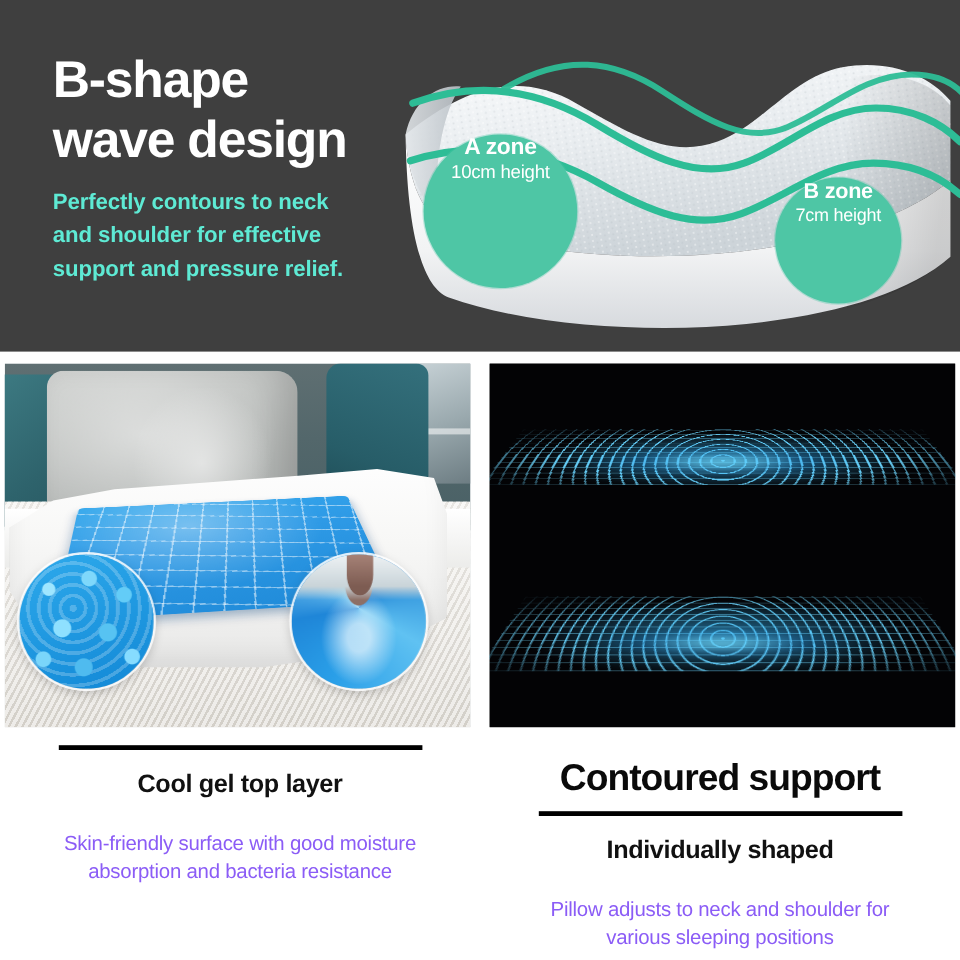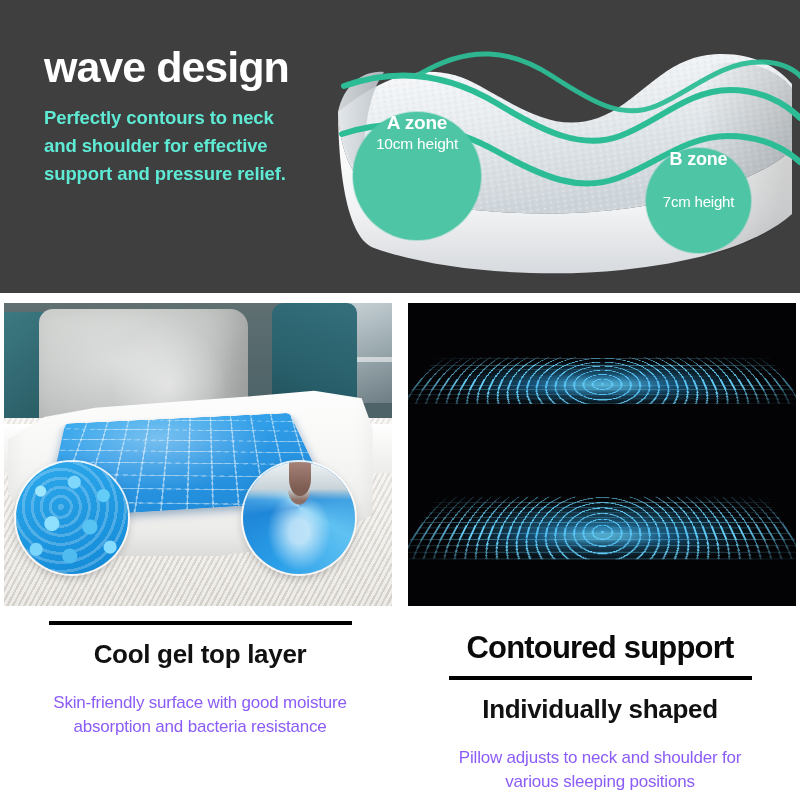--- a/index.html
+++ b/index.html
@@ -34,21 +34,21 @@
   .pillow-svg { position:absolute; left:0; top:0; }
 
   
   .zone {
     position:absolute; border-radius:50%;
     background:#4ec6a5; color:#ffffff; text-align:center;
     display:flex; flex-direction:column; align-items:center; 
     z-index:7; box-shadow:0 0 0 1px rgba(78,198,165,0.35);
   }
   .zone-a { left:353px; top:112px; width:128px; height:128px; }
-  .zone-b { left:646px; top:148px; width:105px; height:105px;gap:22px; }
+  .zone-b { left:646px; top:148px; width:105px; height:105px; }
   .zone-title { font-size:19px; font-weight:bold; line-height:22px; letter-spacing:-0.2px; }
   .zone-b .zone-title { font-size:18px; }
   .zone-sub { font-size:15.5px; font-weight:400; line-height:20px; letter-spacing:-0.2px; }
   .zone-b .zone-sub { font-size:15px; }
 
   
   .photos {
     position:absolute; left:0; top:296px; width:800px; height:316px;
     background:#ffffff;
   }
@@ -190,21 +190,21 @@
     position:absolute; left:0; top:612px; width:800px; height:188px;
     display:flex;
   }
   .feature { width:400px; text-align:center; position:relative; }
   .f-title {
     margin-top:17px; font-size:31px; font-weight:bold; color:#0a0a0a;
     letter-spacing:-0.8px; line-height:38px;
   }
   .f-rule { width:303px; height:4px; background:#000; margin:9px auto 0; }
   .f-sub {
-    margin-top:16px; font-size:26px; font-weight:600; color:#111;
+    margin-top:16px; font-size:21px; font-weight:600; color:#111;
     letter-spacing:-0.3px; line-height:26px;
   }
   .f-desc {
     margin-top:24px; font-size:17px; font-weight:400; color:#8b5cf6;
     line-height:24px; letter-spacing:-0.2px; padding:0 16px;
   }
 </style>
 </head>
 <body>
 
@@ -266,20 +266,21 @@
           <path d="M14,86 C70,66 122,76 168,104 C214,132 252,150 290,136
                    C328,122 358,90 400,90 C430,90 454,102 470,118" stroke-width="6"></path>
           <path d="M12,134 C68,116 122,126 168,152 C214,178 250,192 288,178
                    C326,164 356,136 398,136 C428,136 452,146 470,162" stroke-width="6"></path>
         </g>
       </svg>
     </div>
 
     <div class="hero-text">
       <div class="hero-title">
+        <div>B-shape</div>
         <div>wave design</div>
       </div>
       <div class="hero-sub">
         <div>Perfectly contours to neck</div>
         <div>and shoulder for effective</div>
         <div>support and pressure relief.</div>
       </div>
     </div>
 
     <div class="zone zone-a">

